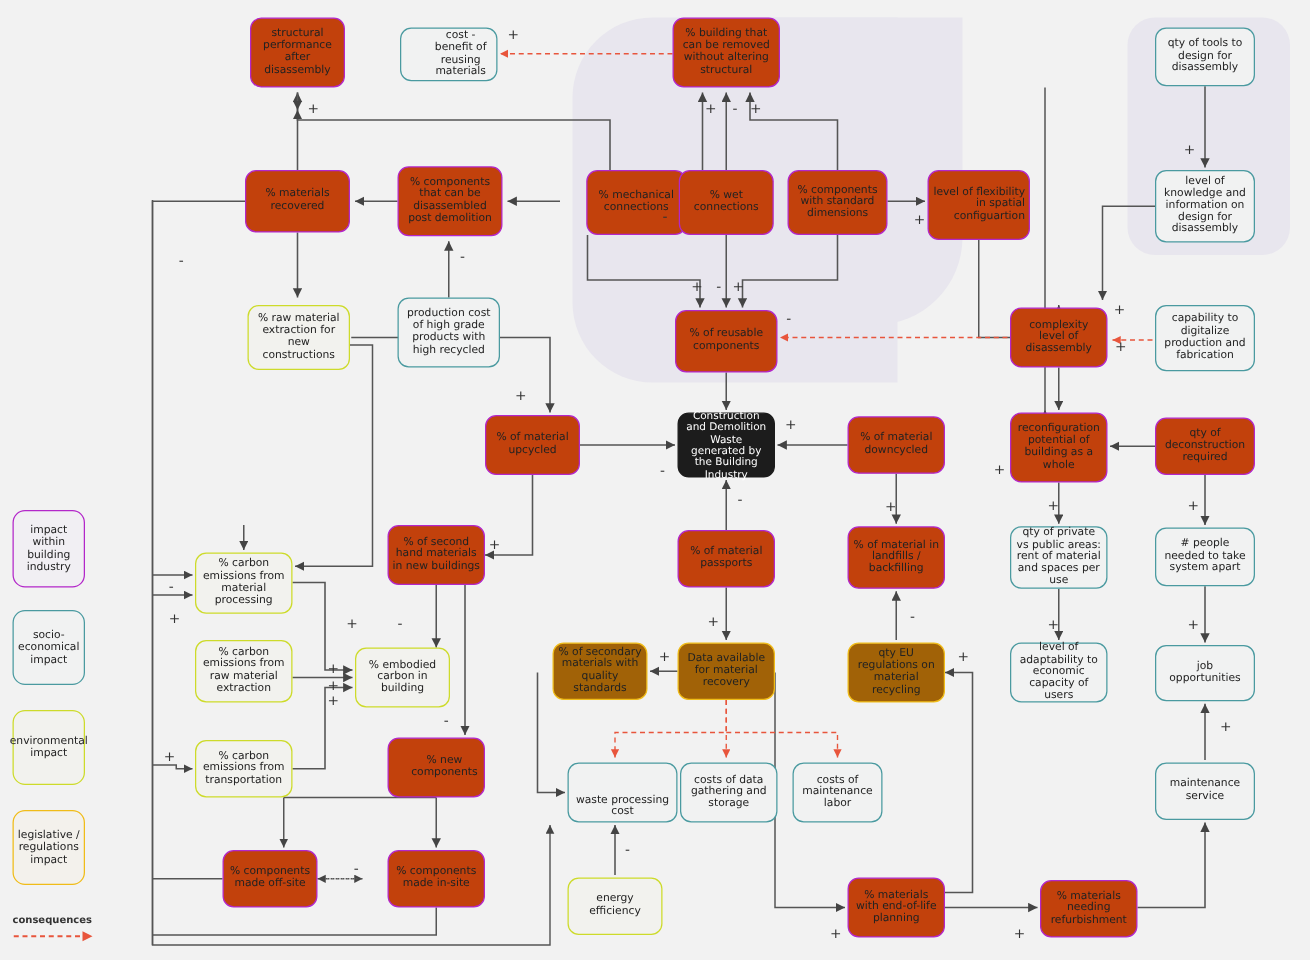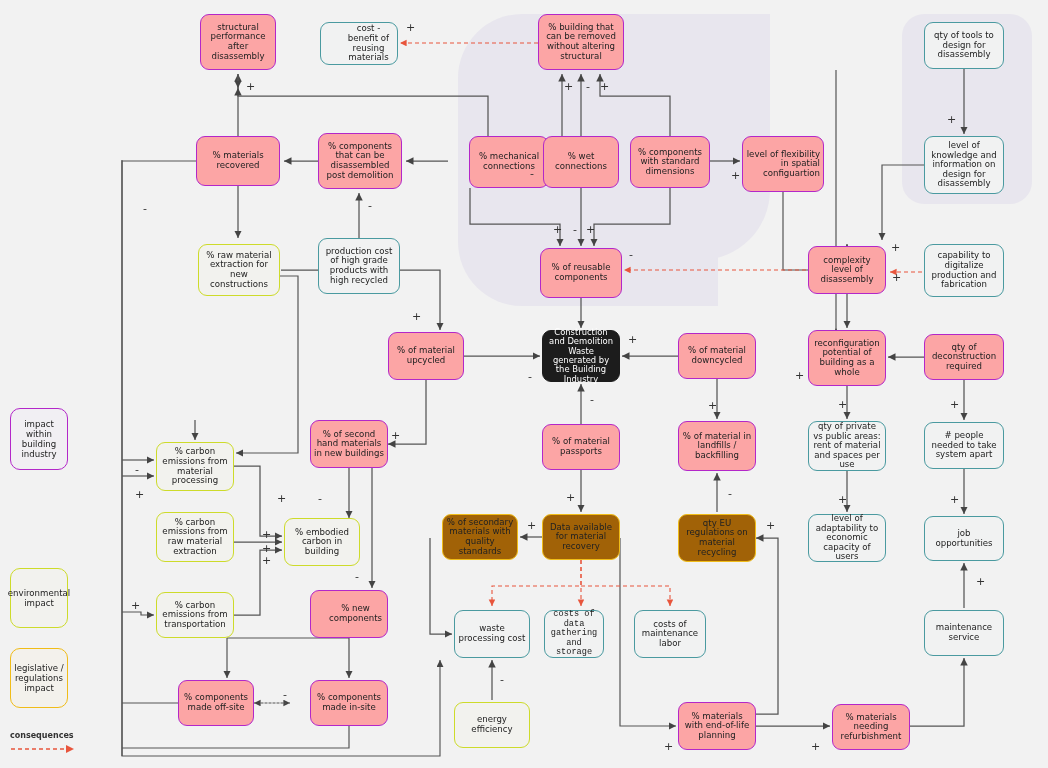--- a/index.html
+++ b/index.html
@@ -13,21 +13,21 @@
   svg.edges{position:absolute;left:0;top:0;width:1048px;height:768px;pointer-events:none;}
   .shade{position:absolute;background:#e8e6ee;}
   .node{
     position:absolute;box-sizing:border-box;
     border:1.6px solid #aa22bb;border-radius:9px;
     background:#f2f0f3;
     display:flex;align-items:center;justify-content:center;
     text-align:center;line-height:1.12;
     color:#222;font-size:8.6px;padding:2px 3px;
   }
-  .node.purple{border-color:#b327c9;background:#fca5a5;}
+  .node.purple{border-color:#b327c9;background:#c2410c;}
   .node.teal{border-color:#4a9aa0;background:#f1f2f2;}
   .node.green{border-color:#cddb2a;background:#f2f2ee;}
   .node.yellow{border-color:#f0bc18;background:#a16207;}
   .node.black{border:1.6px solid #1c1c1c;background:#1c1c1c;color:#fff;font-size:8.4px;}
   .legend-box{
     position:absolute;box-sizing:border-box;border:1.8px solid #b327c9;
     border-radius:10px;background:#f1eff3;
     display:flex;align-items:center;justify-content:center;text-align:center;
     font-size:8.6px;line-height:1.18;color:#222;padding:3px;
   }
@@ -147,20 +147,23 @@
       <path d="M806,270 L624,270"></path>
       <path d="M581,560 L581,586 L492,586 L492,606"></path>
       <path d="M581,560 L581,606"></path>
       <path d="M581,586 L670,586 L670,606"></path>
     </g>
   </svg>
 
   <div class="legend-box" style="left:10px;top:408px;width:58px;height:62px;">
     <span class="nd">impact within building industry</span>
   </div>
+  <div class="legend-box teal" style="left:10px;top:488px;width:58px;height:60px;">
+    <span class="nd">socio-economical impact</span>
+  </div>
   <div class="legend-box yellow" style="left:10px;top:648px;width:58px;height:60px;">
     <span class="nd">legislative / regulations impact</span>
   </div>
   <div class="legend-box green" style="left:10px;top:568px;width:58px;height:60px;">
     <span class="nd">environmental impact</span>
   </div>
   <div class="legend-cap" style="left:10px;top:731px;">consequences</div>
   <svg style="position:absolute;left:10px;top:744px;width:68px;height:10px;">
     <path d="M1,5 L56,5" stroke="#e8553c" stroke-width="1.6" stroke-dasharray="4 3" fill="none"></path>
     <path d="M56,1 L64,5 L56,9 z" fill="#e8553c"></path>
@@ -268,24 +271,24 @@
       </div>
       <div class="node teal" style="left: 924px; top: 516px; width: 80px; height: 45px;">
         <span>job opportunities</span>
       </div>
       <div class="node green" style="left: 156px; top: 592px; width: 78px; height: 46px;">
         <span>% carbon emissions from transportation</span>
       </div>
       <div class="node purple" style="left: 310px; top: 590px; width: 78px; height: 48px; padding-left: 16px;">
         <span>% new components</span>
       </div>
-      <div class="node teal" style="left: 454px; top: 610px; width: 76px; height: 48px;">
+      <div class="node teal" style="left: 454px; top: 610px; width: 88px; height: 48px; align-items: flex-end;">
         <span>waste processing cost</span>
       </div>
-      <div class="node teal" style="left: 544px; top: 610px; width: 60px; height: 48px; font-family: Liberation Mono, monospace;">
+      <div class="node teal" style="left: 544px; top: 610px; width: 78px; height: 48px;">
         <span>costs of data gathering and storage</span>
       </div>
       <div class="node teal" style="left: 634px; top: 610px; width: 72px; height: 48px;">
         <span>costs of maintenance labor</span>
       </div>
       <div class="node teal" style="left: 924px; top: 610px; width: 80px; height: 46px;">
         <span>maintenance service</span>
       </div>
       <div class="node green" style="left: 454px; top: 702px; width: 76px; height: 46px;">
         <span>energy efficiency</span>

